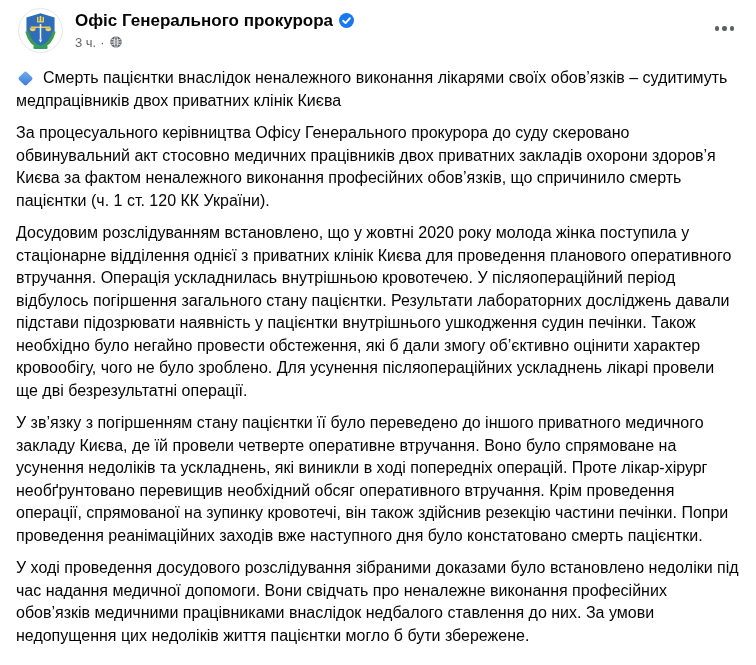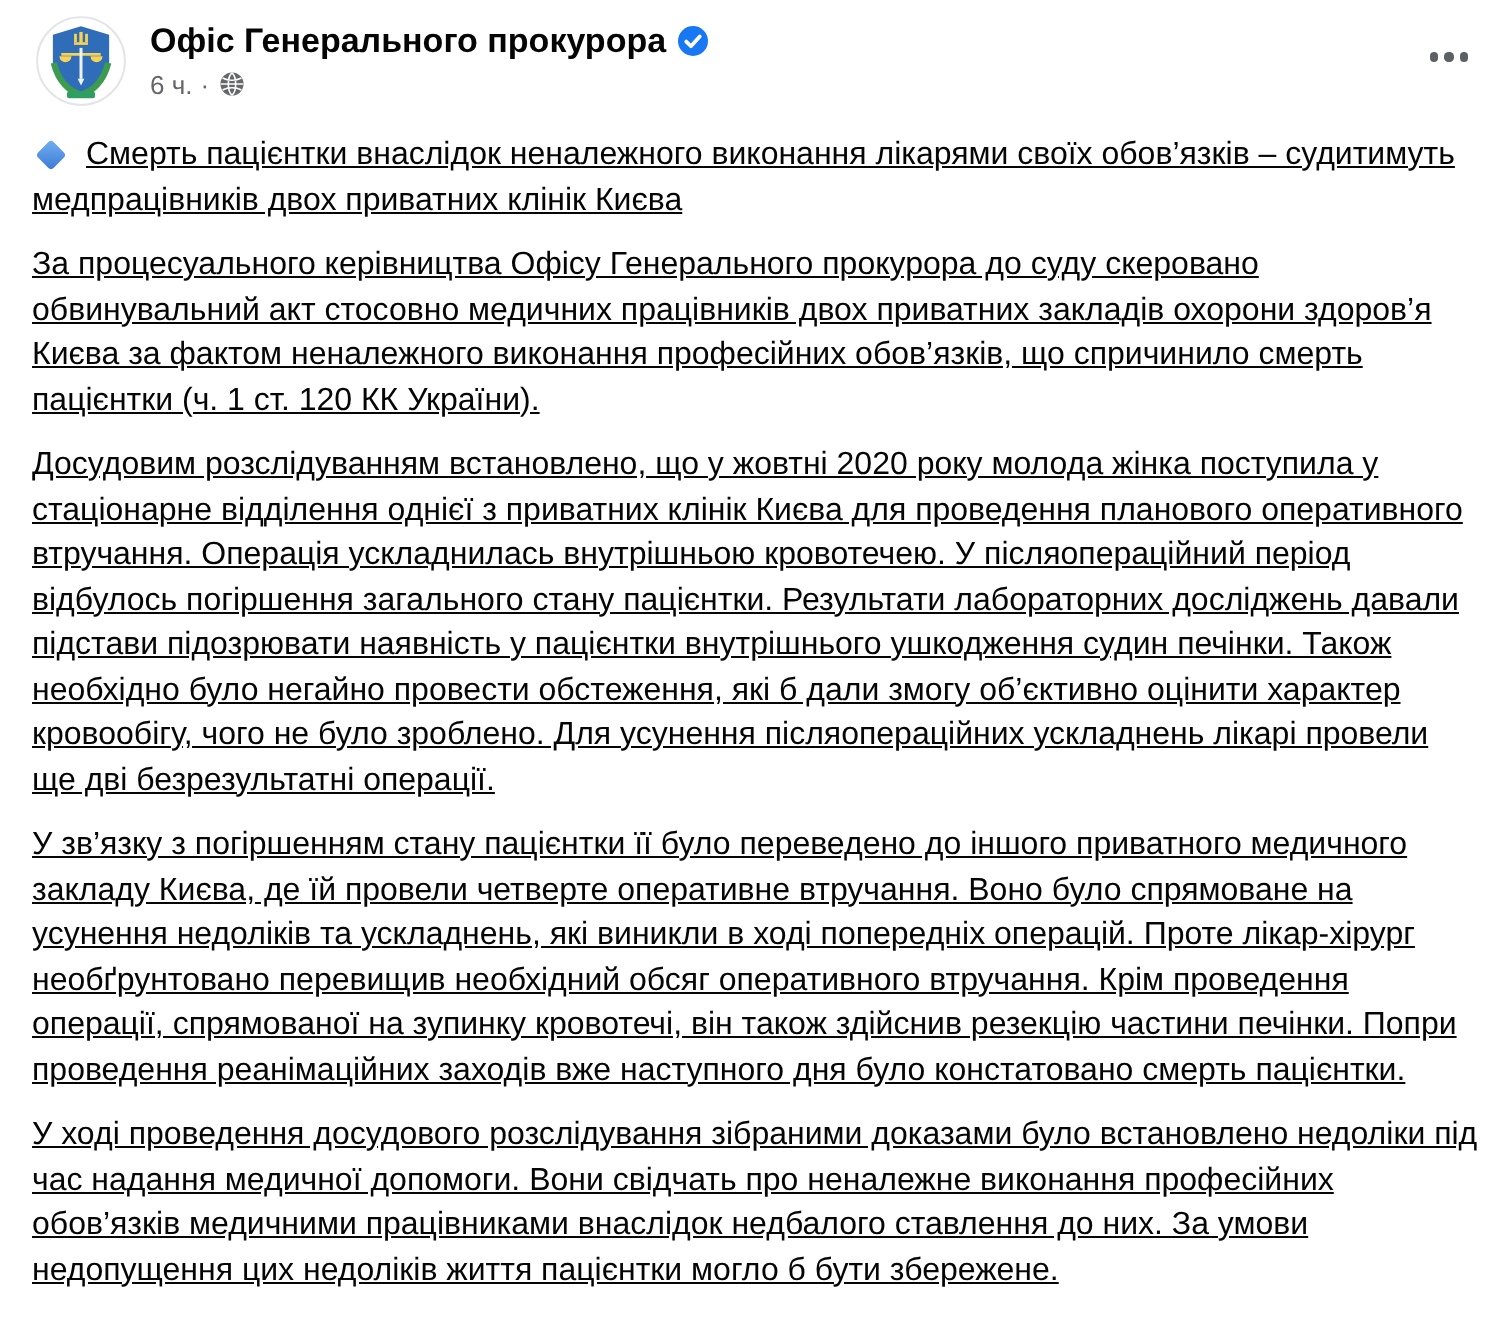--- a/index.html
+++ b/index.html
@@ -67,21 +67,20 @@
     background: #5c5f63;
     display: block;
   }
 
   
   .post-body {
     padding: 14px 16px 0 16px;
     font-size: 16px;
     line-height: 22.5px;
     color: #050505;
-    text-decoration: underline;
   }
   .post-body p { margin: 0 0 10px 0; }
   .diamond {
     display: inline-block;
     width: 11px; height: 11px;
     background: linear-gradient(135deg, #73b0f0 0%, #3b79d6 100%);
     border-radius: 2px;
     transform: rotate(45deg);
     margin: 0 12px 0 4px;
     vertical-align: -1px;
@@ -117,21 +116,21 @@
       <div class="name-row">
         <span class="page-name">Офіс Генерального прокурора</span>
         <span class="verified-badge">
           <svg viewBox="0 0 16 16">
             <circle cx="8" cy="8" r="8" fill="#1877F2"></circle>
             <path d="M4.4 8.3 L6.9 10.8 L11.6 5.6" stroke="#ffffff" stroke-width="2" fill="none" stroke-linecap="round" stroke-linejoin="round"></path>
           </svg>
         </span>
       </div>
       <div class="meta-row">
-        <span class="timestamp">6 ч.</span>
+        <span class="timestamp">3 ч.</span>
         <span class="dot-sep">·</span>
         <span class="globe-wrap">
           <svg viewBox="0 0 16 16">
             <circle cx="8" cy="8" r="6.6" fill="#65676b"></circle>
             <path d="M1.6 8 H14.4 M8 1.6 C10.8 3.8 10.8 12.2 8 14.4 M8 1.6 C5.2 3.8 5.2 12.2 8 14.4 M2.6 4.6 C5.5 6.3 10.5 6.3 13.4 4.6 M2.6 11.4 C5.5 9.7 10.5 9.7 13.4 11.4" stroke="#ffffff" stroke-width="0.9" fill="none"></path>
           </svg>
         </span>
       </div>
     </div>
 

